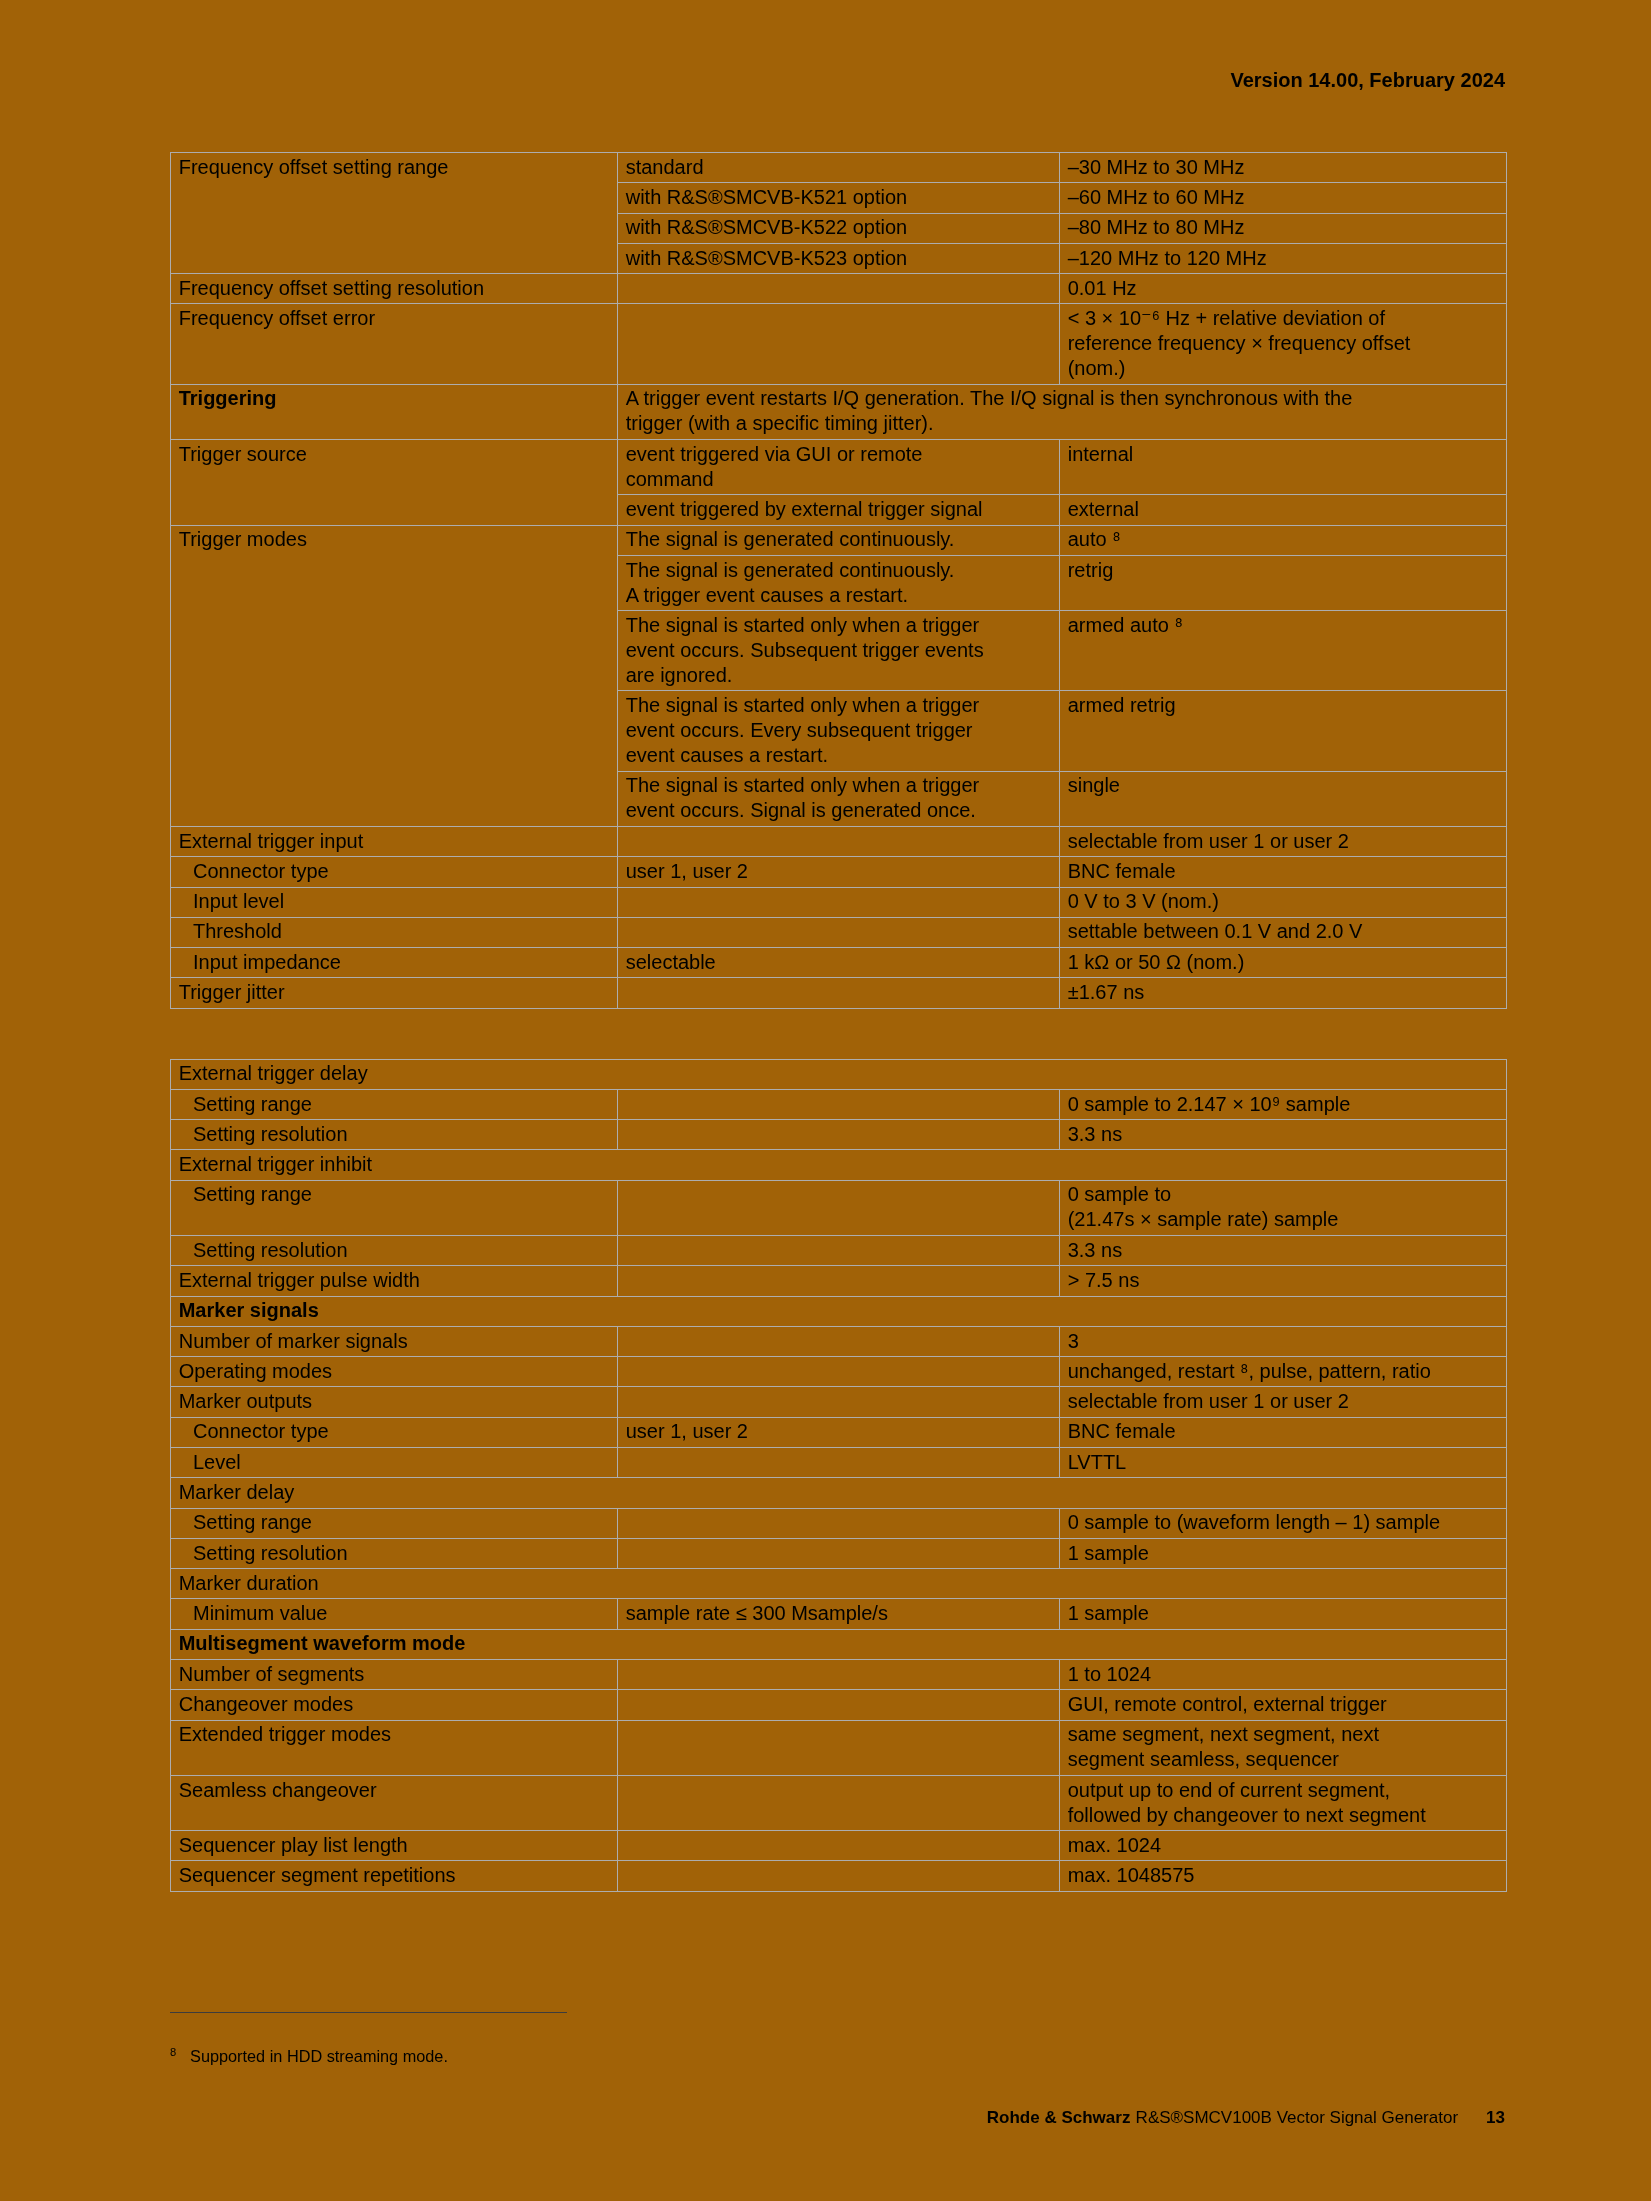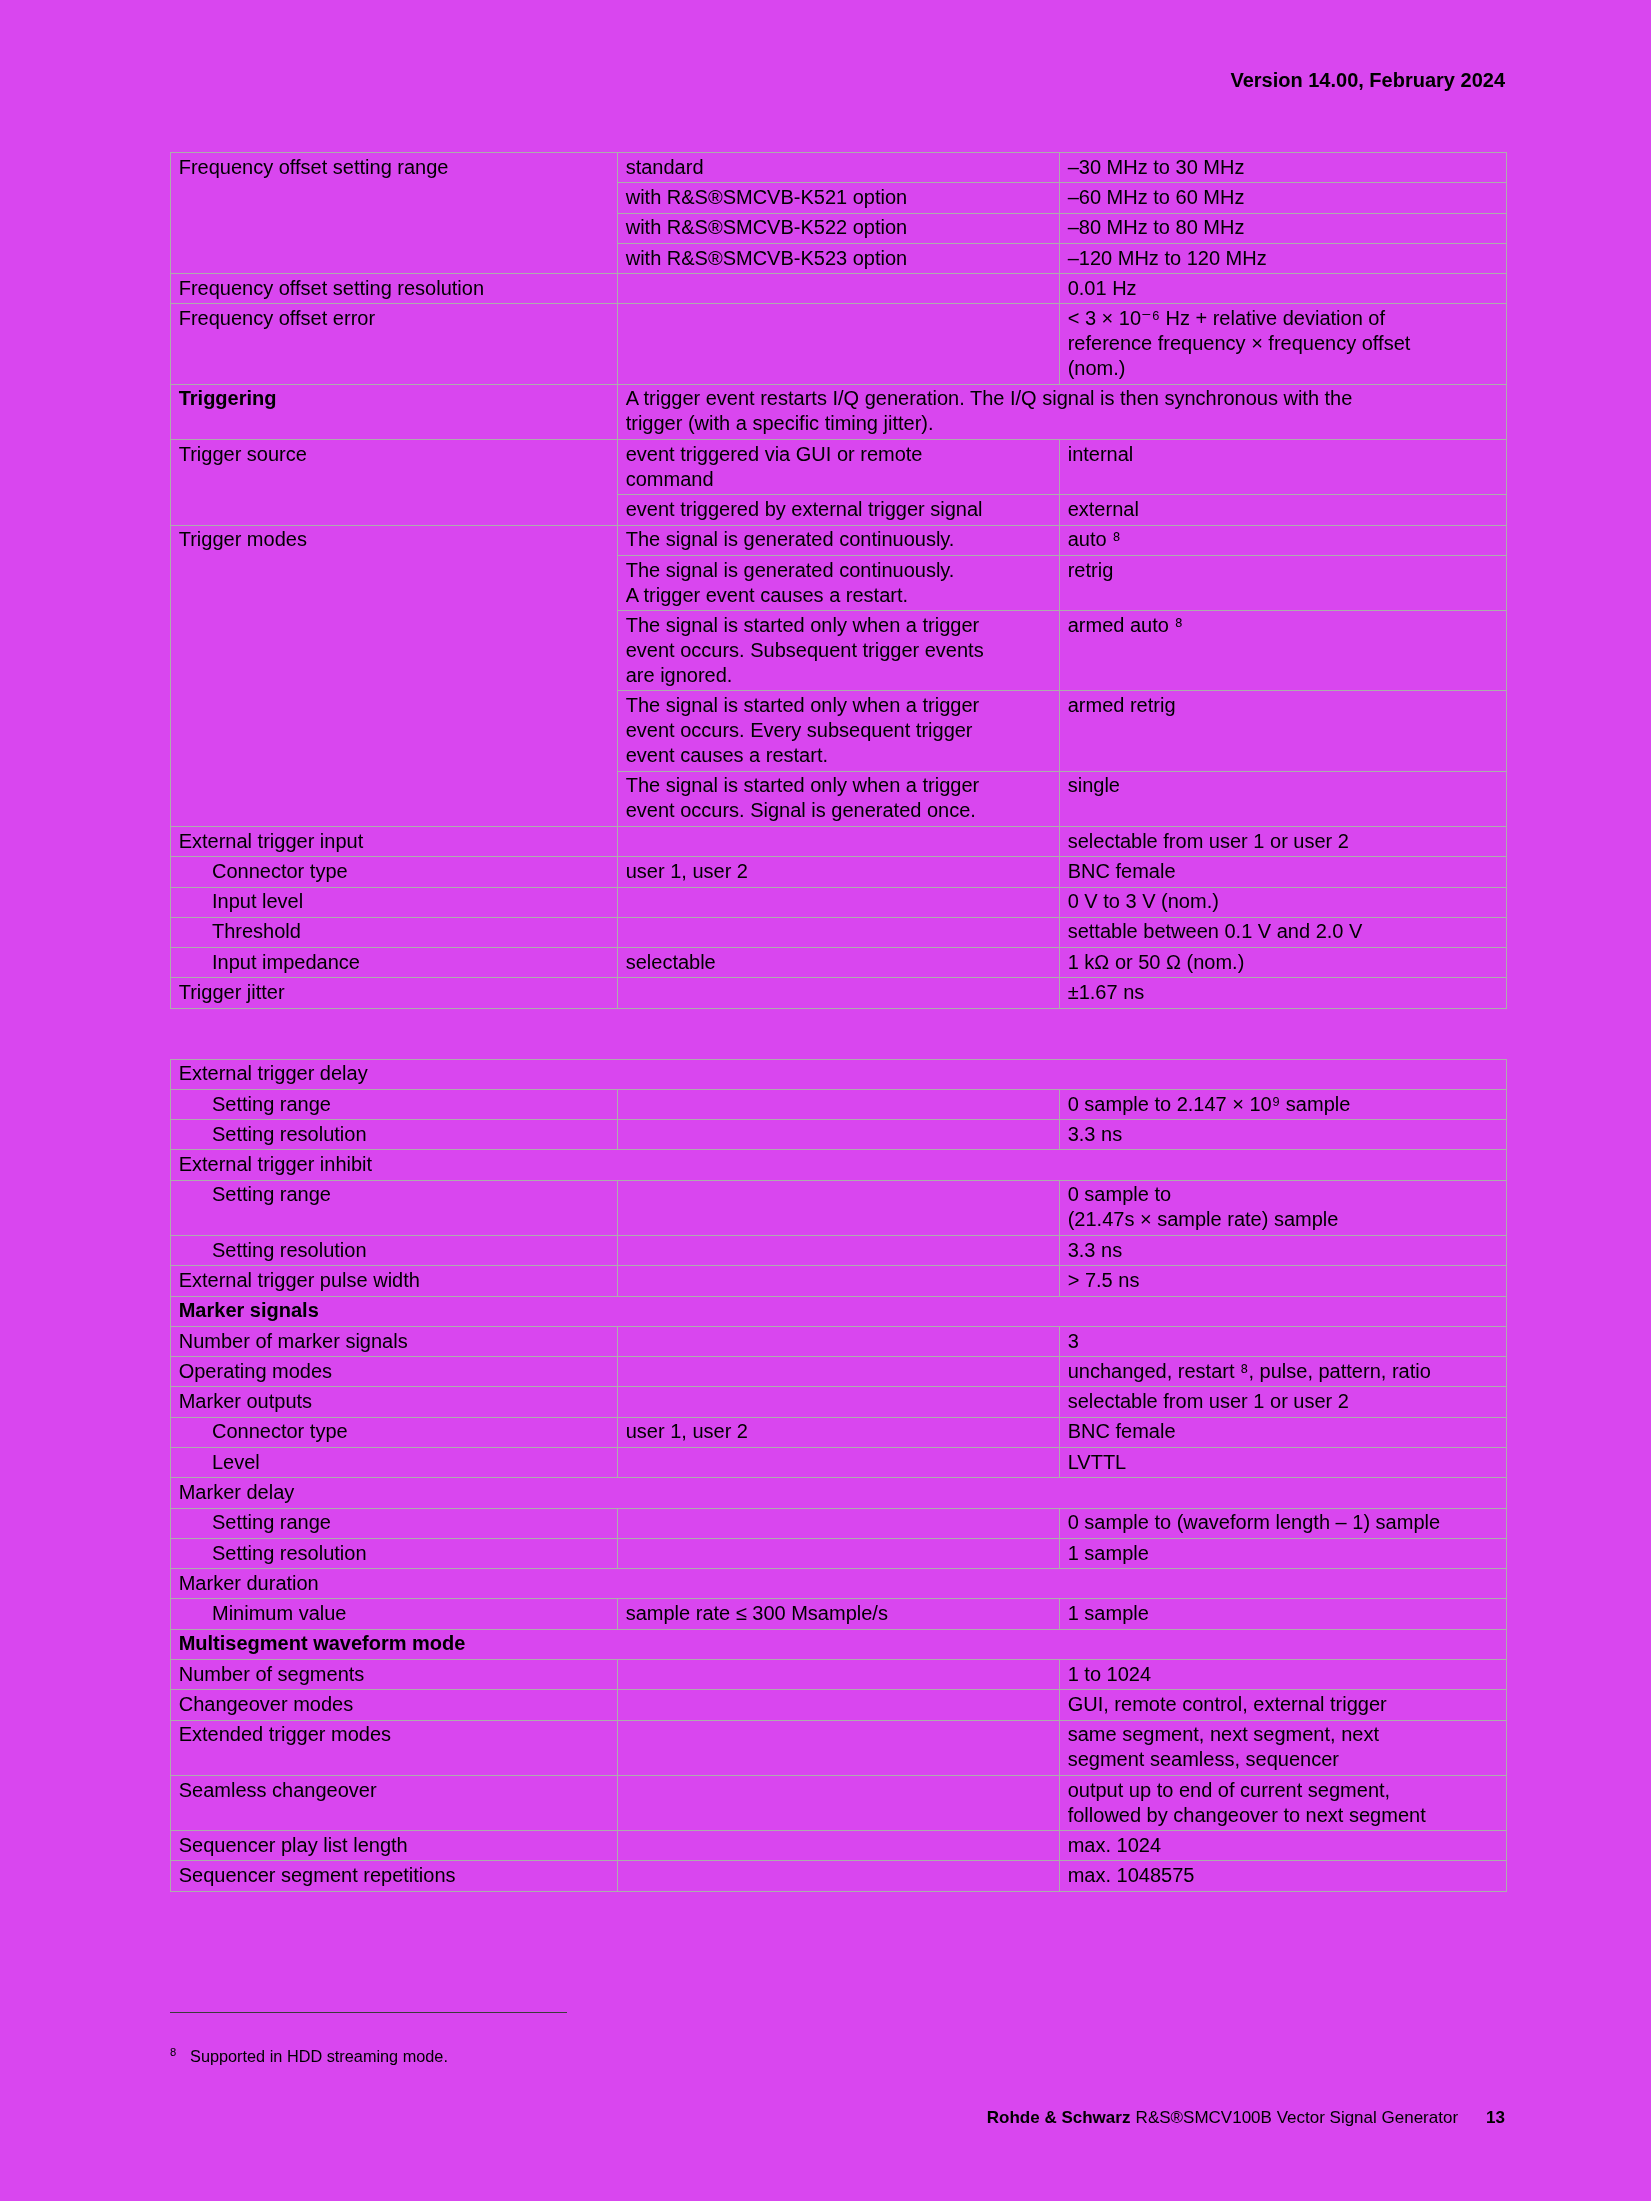--- a/index.html
+++ b/index.html
@@ -3,21 +3,21 @@
 <meta charset="utf-8">
 <style>
   * { margin: 0; padding: 0; box-sizing: border-box; }
   html, body {
     width: 1652px; height: 2202px;
     background: #ffffff;
     font-family: "Liberation Sans", "DejaVu Sans", sans-serif;
     color: #000000;
     overflow: hidden;
   }
-  .page { position: relative; width: 1652px; height: 2202px; background: #d946ef; }
+  .page { position: relative; width: 1652px; height: 2202px; background: #a16207; }
   .content { position: absolute; left: 170px; top: 0; width: 1335px; }
 
   .version-header {
     margin-top: 69px;
     text-align: right;
     font-weight: bold;
     font-size: 20px;
     line-height: 23px;
   }
 
@@ -32,21 +32,21 @@
   table.spec td {
     border: 0.9px solid #adadad;
     font-size: 20px;
     line-height: 25px;
     padding: 1.7px 7.7px 2.6px 7.7px;
     vertical-align: top;
     white-space: pre-line;
     overflow-wrap: break-word;
   }
   table.spec td.bold { font-weight: bold; }
-  table.spec td.indent { padding-left: 41px; }
+  table.spec td.indent { padding-left: 22px; }
 
   #table1 { margin-top: 60px; }
   #table2 { margin-top: 50px; }
 
   .footnote-block { position: absolute; left: 170px; top: 2012px; }
   .footnote-rule { width: 397px; border-top: 1.7px solid #3c3c3c; }
   .footnote-line { margin-top: 29px; font-size: 16.3px; line-height: 20px; }
   .fn-marker { vertical-align: super; font-size: 11.2px; margin-right: 13.8px; }
 
   .page-footer {

